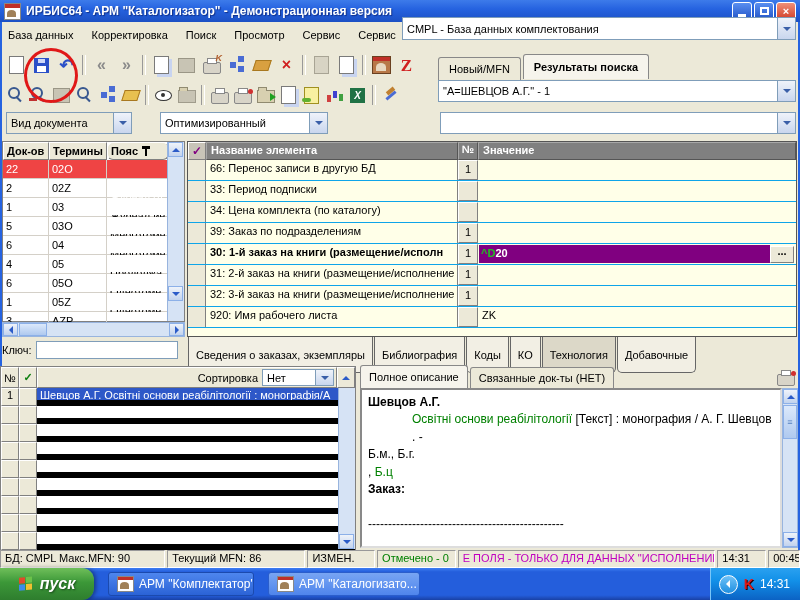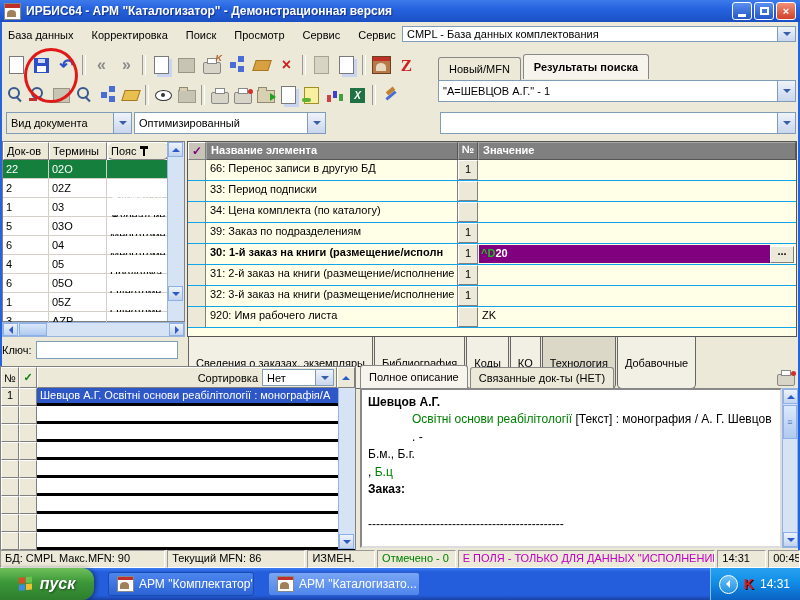--- a/index.html
+++ b/index.html
@@ -69,25 +69,25 @@
   .excel{width:15px;height:15px;background:#207245;color:#fff;font-size:10px;font-weight:bold;display:flex;align-items:center;justify-content:center;}
   .tools{width:16px;height:16px;position:relative;}
   .tools::before{content:"";position:absolute;left:2px;top:7px;width:12px;height:3px;background:#4A6CD4;transform:rotate(-40deg);}
   .tools::after{content:"";position:absolute;left:3px;top:2px;width:9px;height:4px;background:#C08030;transform:rotate(-40deg);}
   .redcircle{left:24px;top:48px;width:48px;height:49px;border:3px solid #E01818;border-radius:50%;z-index:40;pointer-events:none;}
   
   .rtab{height:22px;padding:0 10px;display:inline-flex;align-items:center;background:#ECE9D8;border:1px solid #888;border-bottom:none;border-radius:3px 3px 0 0;margin-right:2px;}
   .rtab.on{background:#F6F4EC;font-weight:bold;position:relative;top:-2px;height:24px;}
   
   .tgrid{left:2px;top:141px;width:183px;height:181px;background:#fff;border:1px solid #808080;box-sizing:border-box;}
-  .thead{display:flex;height:18px;}
+  .thead{display:flex;height:18px;font-weight:bold;}
   .thc{background:#ECE9D8;border:1px solid;border-color:#fff #808080 #808080 #fff;box-sizing:border-box;padding:1px 3px;display:flex;align-items:center;}
   .trow{display:flex;height:18px;border-bottom:1px solid #D4D0C8;}
   .tc{padding:1px 3px;box-sizing:border-box;white-space:nowrap;overflow:hidden;border-right:1px solid #D4D0C8;display:flex;align-items:center;}
-  .trow.sel{background:#15803d;color:#fff;}
+  .trow.sel{background:#ef4444;color:#fff;}
   .c1{width:46px;} .c2{width:58px;} .c3{width:60px;border-right:none;margin-top:36px;}
   .vsb{position:absolute;right:0;top:0;width:16px;bottom:0;background:#D6E3F5;border-left:1px solid #98B4DE;}
   .sbbtn{position:absolute;left:0;width:15px;height:15px;background:linear-gradient(to bottom,#EFF3FA,#C2D3EE);border:1px solid #8CB0E8;box-sizing:border-box;display:flex;align-items:center;justify-content:center;color:#2B5BC8;}
   .hsb{left:2px;top:322px;width:183px;height:15px;background:#D6E3F5;border:1px solid #98B4DE;box-sizing:border-box;display:flex;align-items:center;}
   .hsbtn{width:15px;height:13px;background:linear-gradient(to bottom,#EFF3FA,#C2D3EE);border:1px solid #8CB0E8;box-sizing:border-box;display:flex;align-items:center;justify-content:center;color:#2B5BC8;flex:0 0 auto;}
   .hthumb{width:28px;height:13px;background:linear-gradient(to bottom,#DCE9FB,#AFC9EF);border:1px solid #8CB0E8;box-sizing:border-box;margin-left:1px;}
   
   .fgrid{left:187px;top:141px;width:610px;height:196px;background:#FFFFE8;border:1px solid #555;box-sizing:border-box;}
   .fhead{display:flex;height:18px;font-weight:bold;color:#fff;}
   .fh0{width:18px;background:#C8C4B8;border:1px solid;border-color:#fff #808080 #808080 #fff;box-sizing:border-box;color:#800080;display:flex;align-items:center;justify-content:center;font-size:12px;}
@@ -97,30 +97,30 @@
   .frow{display:flex;height:20px;border-bottom:1px solid #0ea5e9;}
   .fc0{width:18px;background:#ECE9D8;border-right:1px solid #808080;box-sizing:border-box;}
   .fc1{width:252px;padding:2px 4px;box-sizing:border-box;white-space:nowrap;overflow:hidden;border-right:1px solid #808080;}
   .fc2{width:20px;background:#ECE9D8;border:1px solid;border-color:#fff #808080 #808080 #fff;box-sizing:border-box;text-align:center;padding-top:2px;}
   .fc3{flex:1;padding:2px 4px;box-sizing:border-box;white-space:nowrap;overflow:hidden;position:relative;}
   .frow.selrow .fc1{font-weight:bold;}
   .pbar{position:absolute;left:1px;top:1px;right:26px;bottom:1px;background:#800080;color:#fff;font-weight:bold;padding:2px 2px;box-sizing:border-box;}
   .pbar .code{color:#20C020;}
   .dots{position:absolute;right:2px;top:2px;width:22px;height:15px;background:#ECE9D8;border:1px solid;border-color:#fff #808080 #808080 #fff;text-align:center;line-height:9px;font-weight:bold;}
   .ptabs{left:188px;top:337px;width:610px;height:21px;display:flex;}
-  .ptab{height:19px;padding:16px 7px;background:#F2EFE4;border:1px solid #666;border-top:none;border-radius:0 0 5px 5px;margin-right:1px;display:flex;align-items:center;white-space:nowrap;}
+  .ptab{height:19px;padding:8px 7px;background:#F2EFE4;border:1px solid #666;border-top:none;border-radius:0 0 5px 5px;margin-right:1px;display:flex;align-items:center;white-space:nowrap;}
   .ptab.on{background:#DCD8C8;font-weight:normal;}
   
   .rpanel{left:0;top:366px;width:356px;height:184px;background:#fff;border:1px solid #808080;box-sizing:border-box;}
   .rphead{display:flex;height:21px;}
   .rh{background:#ECE9D8;border:1px solid;border-color:#fff #808080 #808080 #fff;box-sizing:border-box;display:flex;align-items:center;padding:0 2px;}
   .rrow{display:flex;height:18px;}
   .rc0{width:18px;background:#ECE9D8;border:1px solid;border-color:#fff #808080 #808080 #fff;box-sizing:border-box;text-align:center;}
   .rc1{width:18px;background:#ECE9D8;border:1px solid;border-color:#fff #808080 #808080 #fff;box-sizing:border-box;}
-  .rc2{flex:1;padding:1px 3px;white-space:nowrap;overflow:hidden;border-bottom:3px solid #000000;box-sizing:border-box;}
+  .rc2{flex:1;padding:1px 3px;white-space:nowrap;overflow:hidden;border-bottom:6px solid #000000;box-sizing:border-box;}
   .rrow.sel .rc2{background:#2E58C8;color:#fff;}
   
   .dtab{height:21px;padding:0 8px;display:inline-flex;align-items:center;background:#ECE9D8;border:1px solid #888;border-bottom:none;border-radius:3px 3px 0 0;margin-right:2px;}
   .dtab.on{background:#F6F4EC;position:relative;top:-1px;height:22px;}
   .dbox{left:360px;top:388px;width:422px;height:160px;background:#fff;border:2px inset #ddd;box-sizing:border-box;padding:4px 6px;font-size:12px;line-height:1.45;overflow:hidden;}
   .green{color:#008000;}
   .dscroll{left:782px;top:388px;width:16px;height:160px;background:#D6E3F5;border:1px solid #98B4DE;box-sizing:border-box;}
   .vthumb{position:absolute;left:0;top:16px;width:14px;height:34px;background:linear-gradient(to bottom,#DCE9FB,#AFC9EF);border:1px solid #8CB0E8;box-sizing:border-box;display:flex;align-items:center;justify-content:center;color:#5580C0;font-size:9px;}
   
   .statusbar{left:0;top:550px;width:800px;height:18px;background:#ECE9D8;display:flex;}
@@ -173,21 +173,21 @@
   <div class="abs menubar">
     <span class="menuitem">База данных</span>
     <span class="menuitem">Корректировка</span>
     <span class="menuitem">Поиск</span>
     <span class="menuitem">Просмотр</span>
     <span class="menuitem">Сервис</span>
     <span class="menuitem">Сервис</span>
   </div>
 
   
-  <div class="abs combo" style="left:402px;top:26px;width:394px;height:16px;justify-content:space-between;">
+  <div class="abs combo" style="left:402px;top:17px;width:394px;height:23px;justify-content:space-between;">
     <span class="ctext">CMPL - База данных комплектования</span>
     <span class="cbtn">
         <i class="tri-d"></i>
       </span>
   </div>
 
   
   <div class="abs tb" style="left:4px;top:49px;width:430px;height:32px;">
     <span class="tbi">
         <i class="page"></i>
@@ -300,21 +300,21 @@
       </span>
   </div>
 
   
   <div class="abs combo" style="left:6px;top:112px;width:126px;height:22px;background:#ECE9D8;">
     <span class="ctext">Вид документа</span>
     <span class="cbtn">
         <i class="tri-d"></i>
       </span>
   </div>
-  <div class="abs combo" style="left:134px;top:112px;width:192px;height:22px;">
+  <div class="abs combo" style="left:160px;top:112px;width:168px;height:22px;">
     <span class="ctext">Оптимизированный</span>
     <span class="cbtn">
         <i class="tri-d"></i>
       </span>
   </div>
   <div class="abs combo" style="left:440px;top:112px;width:356px;height:22px;">
     <span class="ctext"></span>
     <span class="cbtn">
         <i class="tri-d"></i>
       </span>

